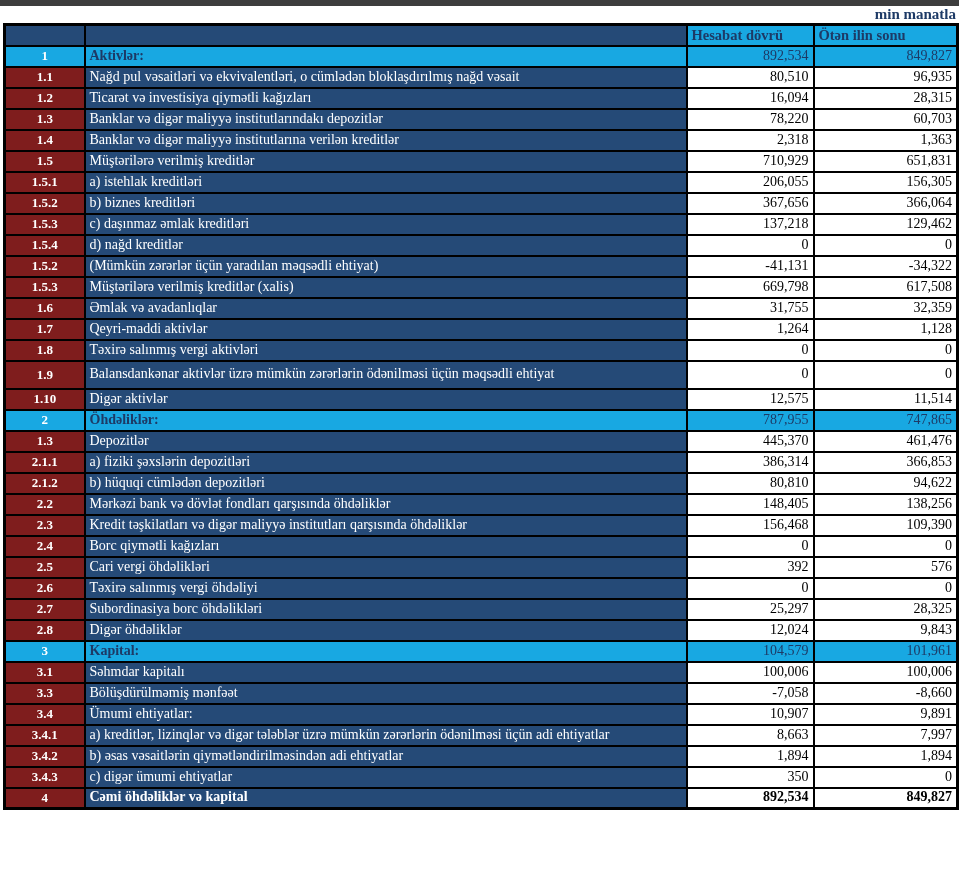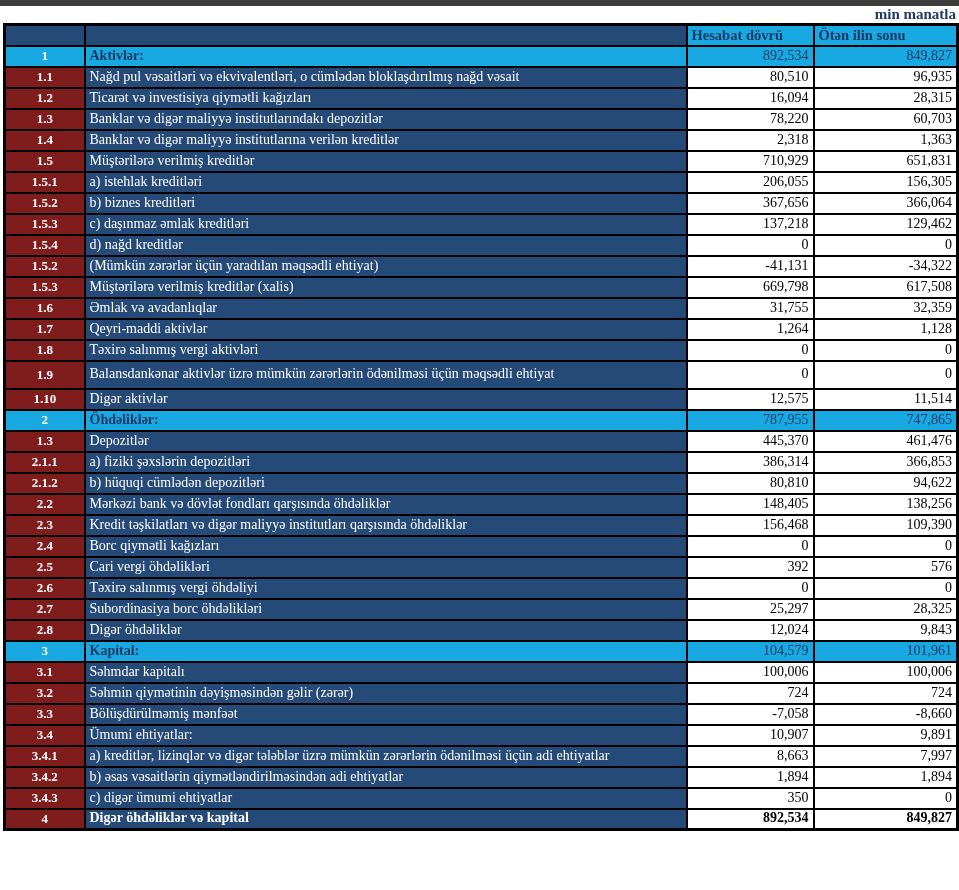--- a/index.html
+++ b/index.html
@@ -272,26 +272,20 @@
     <td class="val">104,579</td>
     <td class="val">101,961</td>
   </tr>
       <tr>
     <td class="num">3.1</td>
     <td class="label">Səhmdar kapitalı</td>
     <td class="val">100,006</td>
     <td class="val">100,006</td>
   </tr>
       <tr>
-    <td class="num">3.2</td>
-    <td class="label">Səhmin qiymətinin dəyişməsindən gəlir (zərər)</td>
-    <td class="val">724</td>
-    <td class="val">724</td>
-  </tr>
-      <tr>
     <td class="num">3.3</td>
     <td class="label">Bölüşdürülməmiş mənfəət</td>
     <td class="val">-7,058</td>
     <td class="val">-8,660</td>
   </tr>
       <tr>
     <td class="num">3.4</td>
     <td class="label">Ümumi ehtiyatlar:</td>
     <td class="val">10,907</td>
     <td class="val">9,891</td>
@@ -309,18 +303,18 @@
     <td class="val">1,894</td>
   </tr>
       <tr>
     <td class="num">3.4.3</td>
     <td class="label">c) digər ümumi ehtiyatlar</td>
     <td class="val">350</td>
     <td class="val">0</td>
   </tr>
       <tr class="total">
     <td class="num">4</td>
-    <td class="label">Digər öhdəliklər və kapital</td>
+    <td class="label">Cəmi öhdəliklər və kapital</td>
     <td class="val">892,534</td>
     <td class="val">849,827</td>
   </tr>
     </tbody>
 </table>
 
 </body></html>

